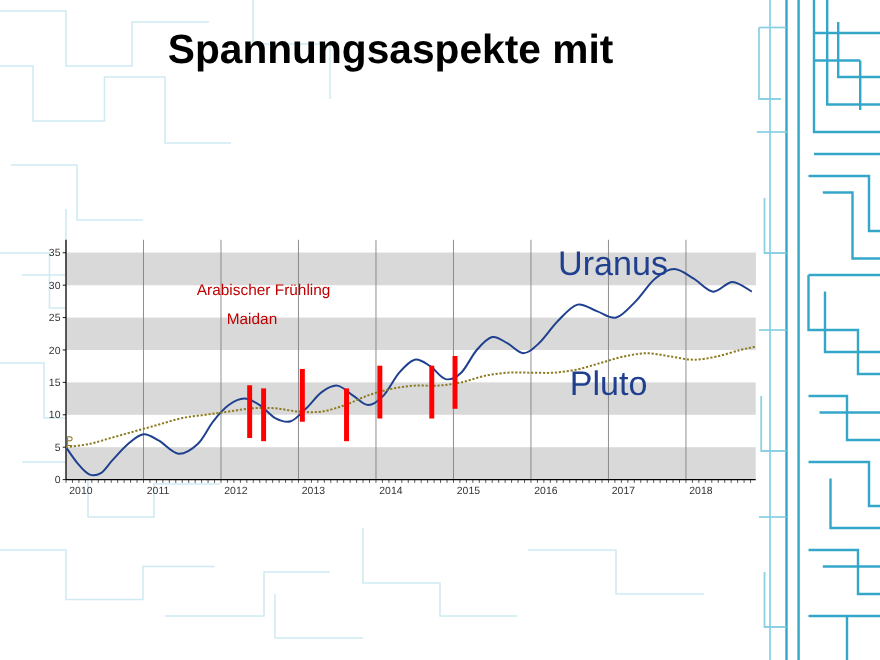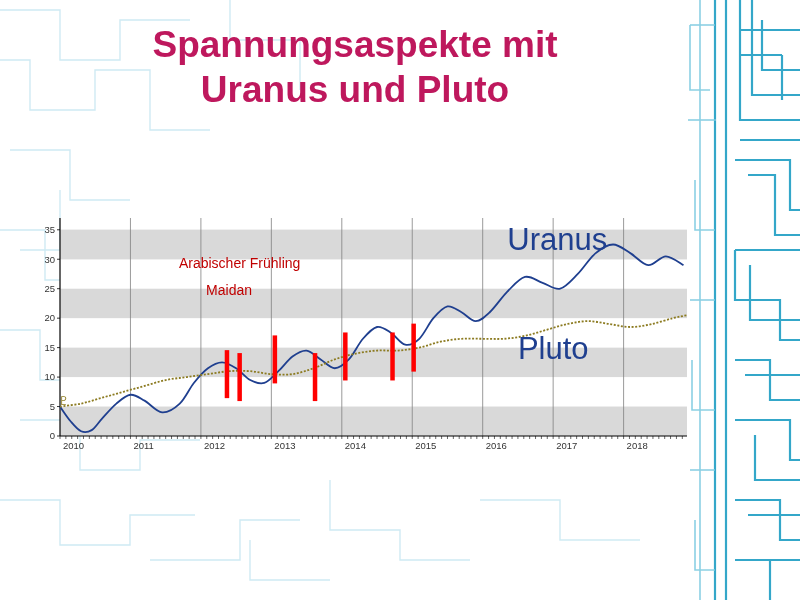--- a/index.html
+++ b/index.html
@@ -38,21 +38,21 @@
     width: 700px;
     text-align: center;
     color: #1F7A8C;
     font-weight: bold;
     font-size: 37px;
     line-height: 1.22;
     letter-spacing: 0px;
   }
   .title-line {
     display: block;
-    color: #be185d;
+    color: #000000;
     padding-left: 10px;
   }
 
   
   .chart-area {
     position: absolute;
     left: 27px;
     top: 208px;
     width: 670px;
     height: 252px;
@@ -130,21 +130,20 @@
       <path d="M695 180 V230 H715"></path>
       <path d="M690 300 H715"></path>
       <path d="M692 360 V410 H715"></path>
       <path d="M690 470 H715"></path>
       <path d="M695 520 V570 H715"></path>
     </g>
   </svg>
 
   <div class="title-block">
     <span class="title-line">Spannungsaspekte mit</span>
-    <span class="title-line">Uranus und Pluto</span>
   </div>
 
   <div class="chart-area">
     <svg class="chart-svg" id="chart" width="670" height="252" viewBox="0 0 670 252" xmlns="http://www.w3.org/2000/svg">
 
       <g id="bands">
           <rect x="33" y="10" width="627" height="218" fill="#FFFFFF"></rect>
           <rect x="33" y="198.54054054054055" width="627" height="29.459459459459453" fill="#D9D9D9"></rect>
           <rect x="33" y="139.6216216216216" width="627" height="29.45945945945948" fill="#D9D9D9"></rect>
           <rect x="33" y="80.70270270270271" width="627" height="29.459459459459453" fill="#D9D9D9"></rect>

